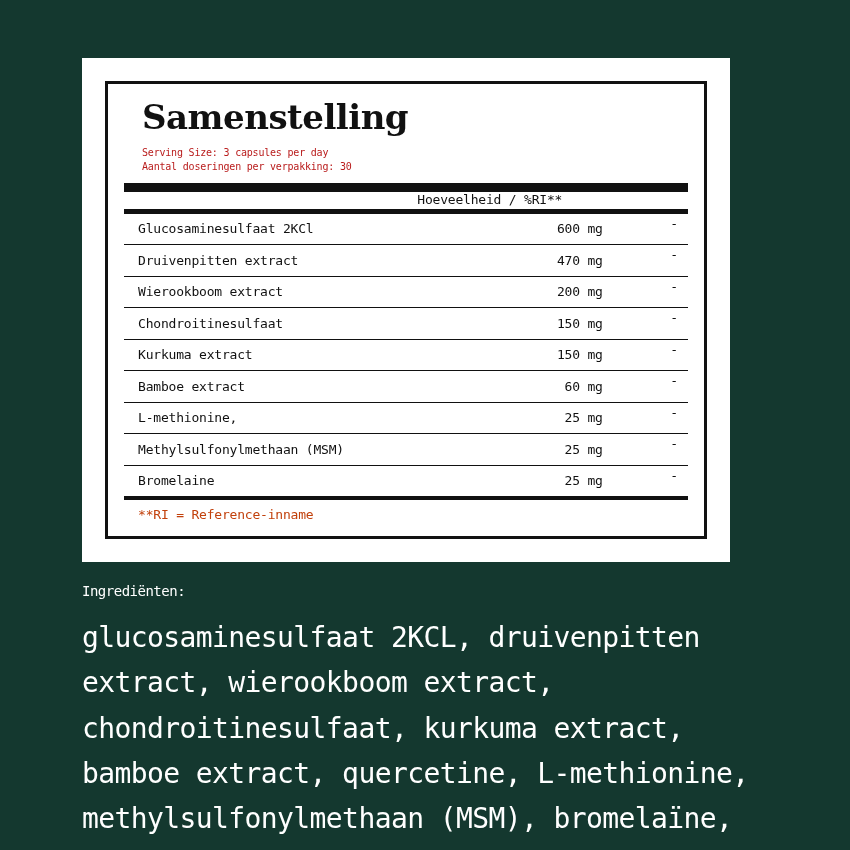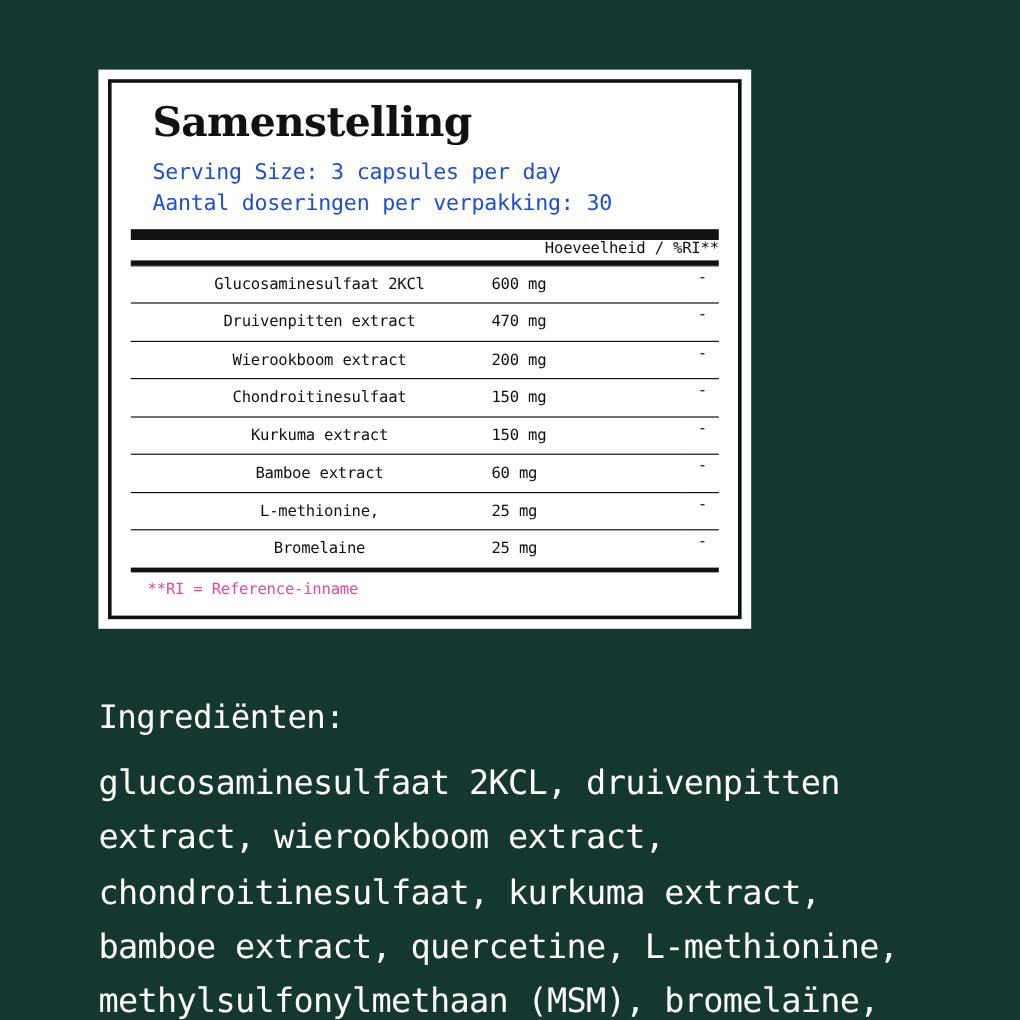--- a/index.html
+++ b/index.html
@@ -18,45 +18,45 @@
     width: 850px;
     height: 850px;
     box-sizing: border-box;
   }
 
   
   .panel-outer {
     position: absolute;
     left: 82px;
     top: 58px;
-    width: 544px;
+    width: 648px;
     background: #ffffff;
-    padding: 8px;
+    padding: 23px;
     box-sizing: border-box;
   }
   .panel-inner {
     border: 3px solid #111111;
     padding: 14px 16px 10px 16px;
     box-sizing: border-box;
   }
 
   .panel-title {
     font-family: "DejaVu Serif", serif;
     font-weight: bold;
     font-size: 34px;
     color: #111111;
     letter-spacing: -0.5px;
     margin: 2px 0 10px 18px;
     line-height: 1.05;
   }
 
   .serving-block {
     margin-left: 18px;
-    font-size: 18px;
-    color: #1d4ed8;
+    font-size: 10px;
+    color: #b91c1c;
     line-height: 1.45;
     letter-spacing: -0.2px;
   }
 
   .rule-thick {
     height: 9px;
     background: #111111;
     margin: 8px 0 0 0;
   }
   .rule-med {
@@ -69,40 +69,40 @@
     width: 100%;
     border-collapse: collapse;
     font-size: 13px;
     color: #111111;
   }
   table.facts th, table.facts td {
     padding: 0;
     vertical-align: middle;
   }
   .hdr-row th {
-    text-align: right;
+    text-align: left;
     font-weight: normal;
     font-size: 13px;
     padding: 4px 0 4px 0;
     letter-spacing: -0.2px;
   }
   .hdr-spacer { width: 52%; }
   .hdr-amount { padding-right: 0 !important; }
 
   .facts-row td {
     border-top: 1.5px solid #111111;
     height: 28.5px;
     letter-spacing: -0.2px;
   }
   .facts-row td.name {
     padding-left: 14px;
-    text-align: center;
+    text-align: left;
   }
   .facts-row td.amount {
-    text-align: left;
+    text-align: right;
     padding-right: 56px;
     white-space: nowrap;
   }
   .facts-row td.ri {
     text-align: right;
     padding-right: 10px;
     vertical-align: top;
     padding-top: 2px;
   }
   .other-row td {
@@ -111,37 +111,37 @@
     padding-left: 14px;
     letter-spacing: -0.2px;
   }
   .footer-rule {
     height: 4px;
     background: #111111;
     margin-top: 0;
   }
   .footnote {
     font-size: 13px;
-    color: #ec4899;
+    color: #c2410c;
     padding: 7px 0 4px 14px;
     letter-spacing: -0.2px;
   }
 
   
   .ingredients {
     position: absolute;
     left: 82px;
     top: 583px;
     width: 690px;
     color: #ffffff;
   }
   .ingredients h2 {
     font-family: "DejaVu Sans Mono", monospace;
     font-weight: normal;
-    font-size: 27px;
+    font-size: 14px;
     margin: 0 0 16px 0;
     letter-spacing: -0.5px;
   }
   .ingredients p {
     font-size: 28px;
     line-height: 1.62;
     margin: 0;
     letter-spacing: -0.6px;
   }
 </style>
@@ -208,20 +208,25 @@
             <td class="name">Bamboe extract</td>
             <td class="amount">60 mg</td>
             <td class="ri">-</td>
           </tr>
           <tr class="facts-row">
             <td class="name">L-methionine,</td>
             <td class="amount">25 mg</td>
             <td class="ri">-</td>
           </tr>
           <tr class="facts-row">
+            <td class="name">Methylsulfonylmethaan (MSM)</td>
+            <td class="amount">25 mg</td>
+            <td class="ri">-</td>
+          </tr>
+          <tr class="facts-row">
             <td class="name">Bromelaine</td>
             <td class="amount">25 mg</td>
             <td class="ri">-</td>
           </tr>
         </tbody>
       </table>
 
       <div class="footer-rule"></div>
 
       <div class="footnote">**RI = Reference-inname</div>

